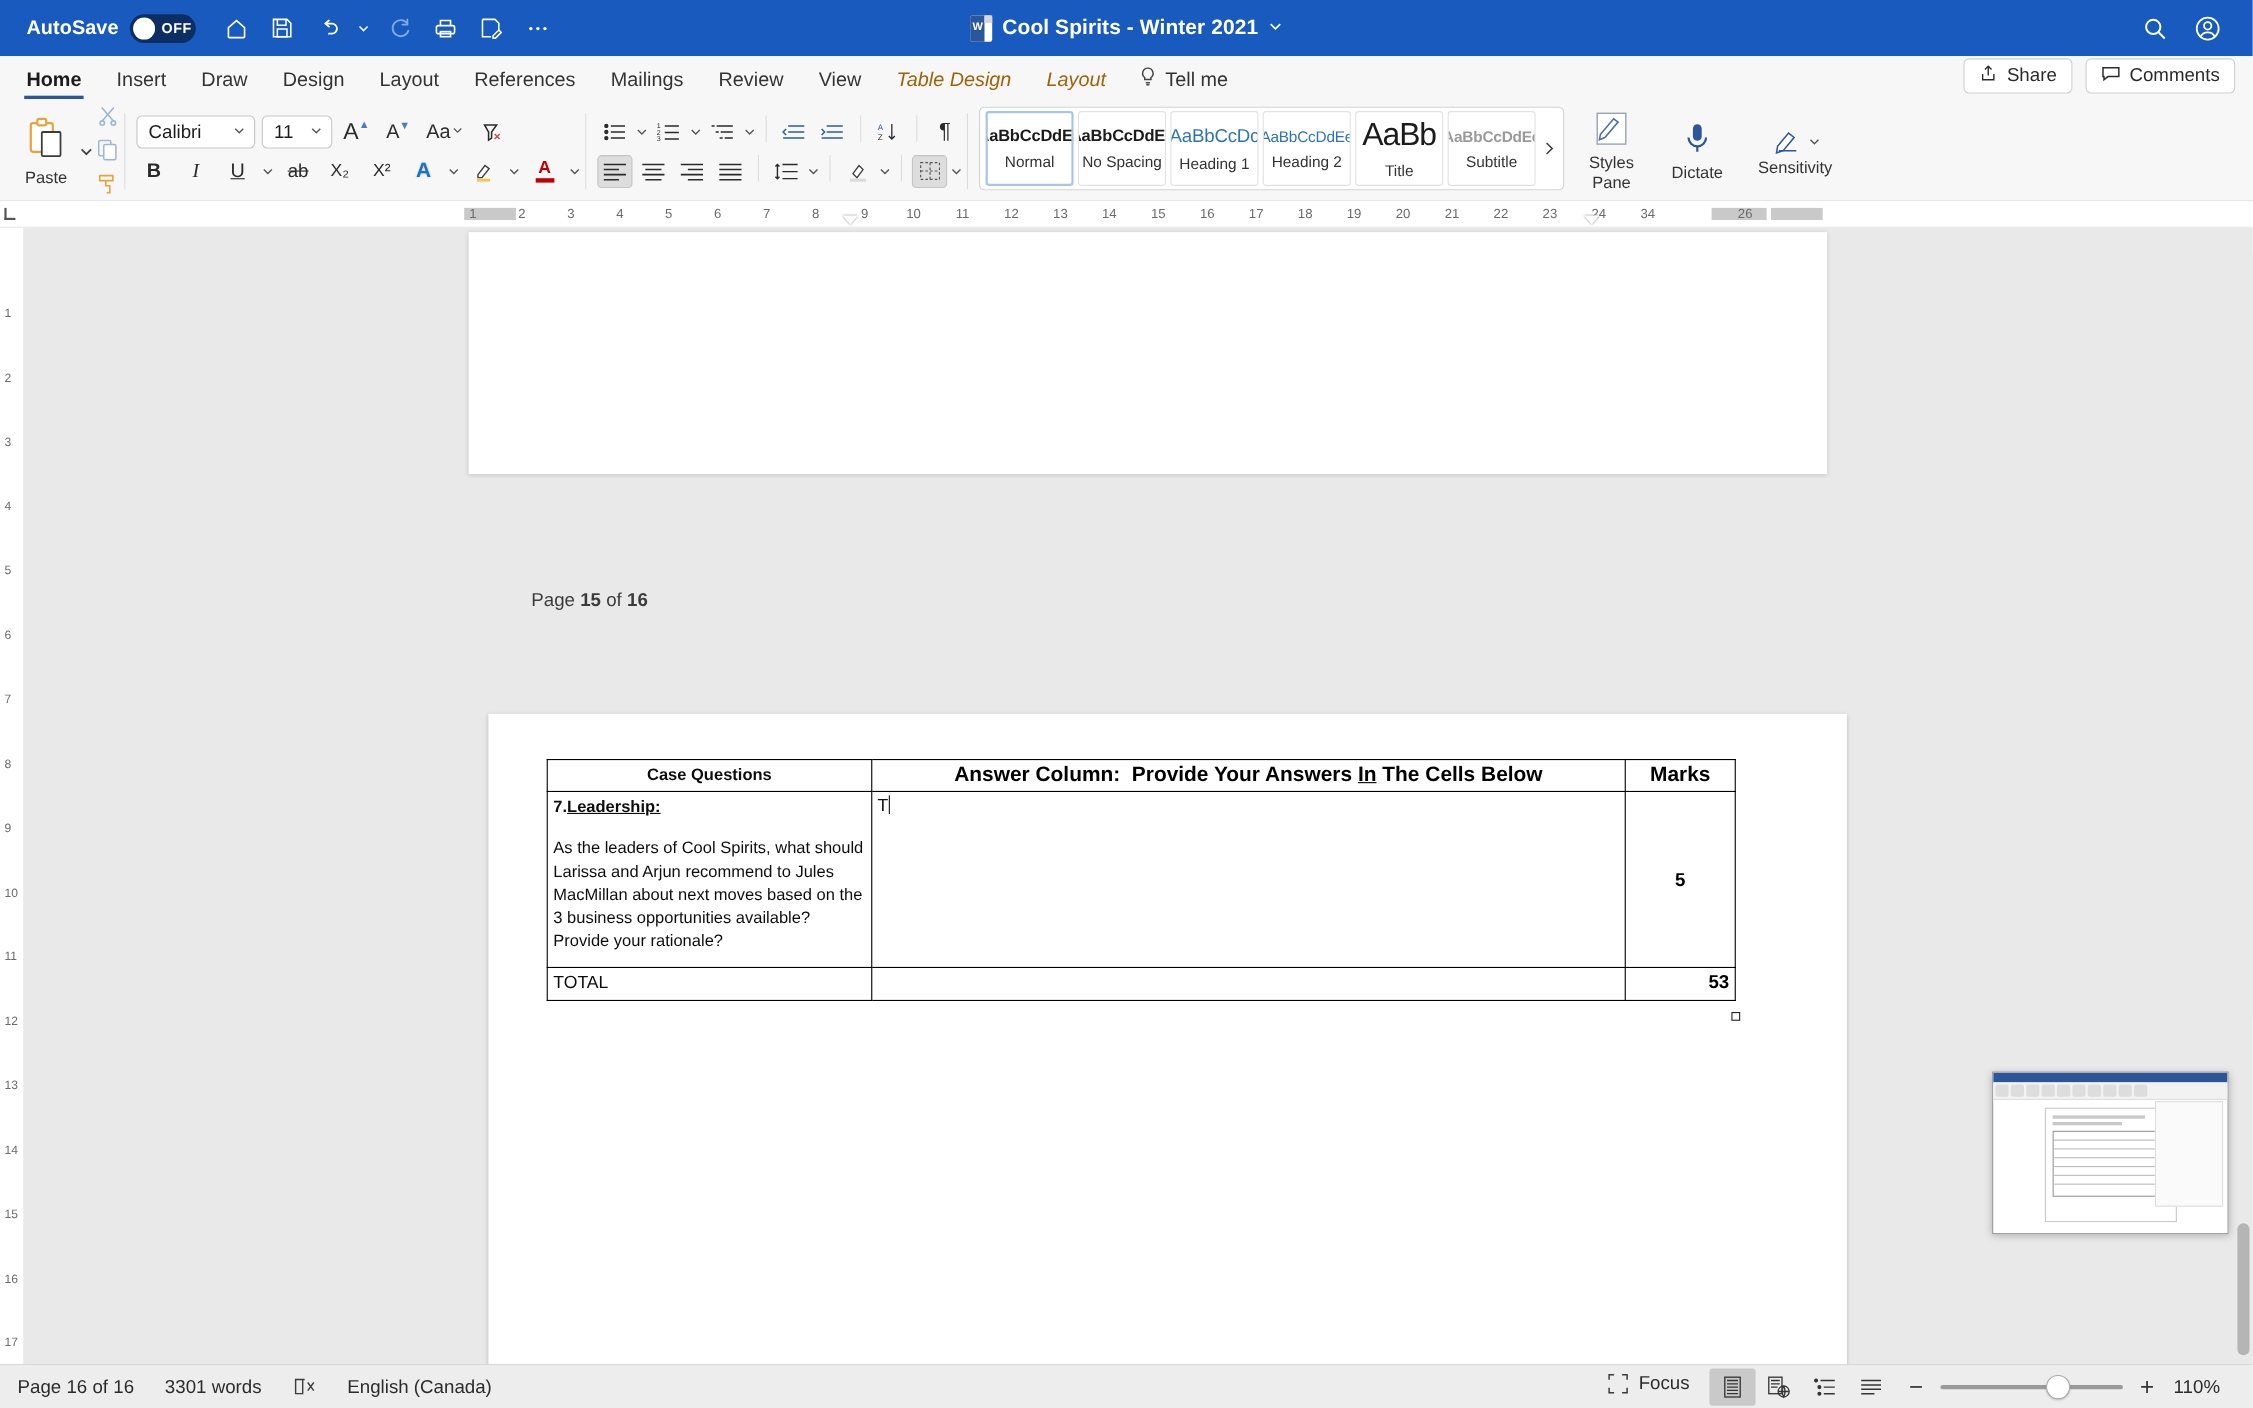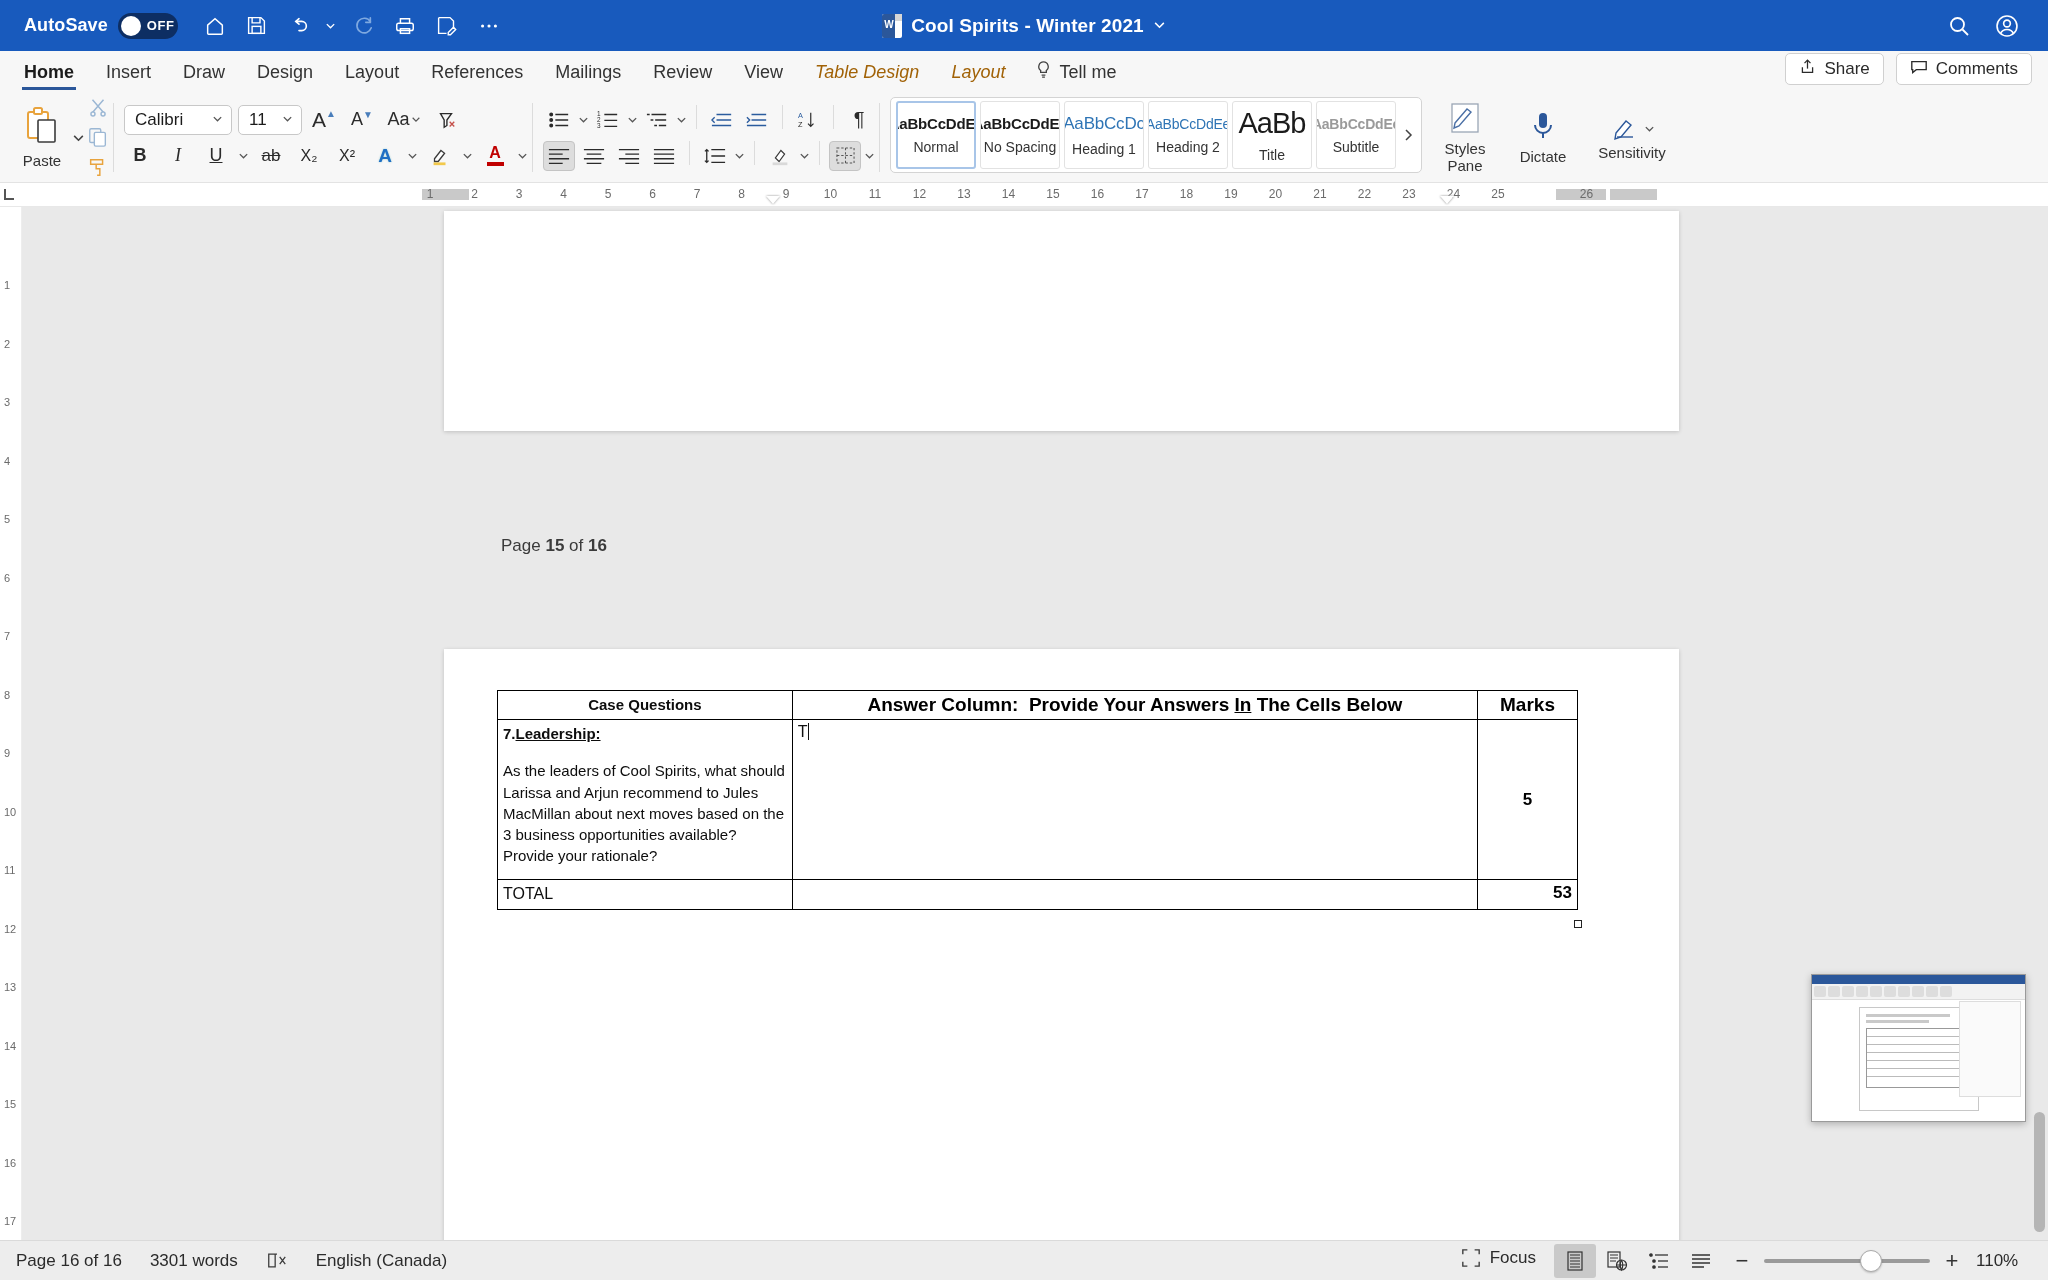--- a/index.html
+++ b/index.html
@@ -136,21 +136,21 @@
   .vruler {
     width: 22px; flex: 0 0 22px; background: #fff; position: relative; overflow: hidden;
     border-right: 1px solid #EDEDED;
   }
   .vnum { position: absolute; left: 4px; font-size: 11px; color: #6b6b6b; }
   .canvas { flex: 1 1 auto; position: relative; overflow: hidden; background: #E9E9E9; }
 
   .page {
     position: absolute; background: #fff; box-shadow: 0 1px 4px rgba(0,0,0,.18);
   }
-  .page-a { left: 422px; top: 4px; width: 1235px; height: 220px; }
+  .page-a { left: 404px; top: 4px; width: 1235px; height: 220px; }
   .page-b { left: 422px; top: 442px; width: 1235px; height: 802px; }
 
   .pg-label { position: absolute; left: 57px; top: 325px; font-size: 17px; color: #3b3b3b; }
   .pg-label b { font-weight: 700; }
 
   
   .doctable {
     position: absolute; left: 53px; top: 41px; width: 1081px;
     border-collapse: collapse; font-family: "Liberation Sans", sans-serif;
   }
@@ -703,21 +703,21 @@
         <div class="rul-num" style="left: 1053px;">15</div>
         <div class="rul-num" style="left: 1097.5px;">16</div>
         <div class="rul-num" style="left: 1142px;">17</div>
         <div class="rul-num" style="left: 1186.5px;">18</div>
         <div class="rul-num" style="left: 1231px;">19</div>
         <div class="rul-num" style="left: 1275.5px;">20</div>
         <div class="rul-num" style="left: 1320px;">21</div>
         <div class="rul-num" style="left: 1364.5px;">22</div>
         <div class="rul-num" style="left: 1409px;">23</div>
         <div class="rul-num" style="left: 1453.5px;">24</div>
-        <div class="rul-num" style="left: 1498px;">25</div>
+        <div class="rul-num" style="left: 1498px;">34</div>
         <div class="rul-num" style="left: 1542.5px; margin-left: 44px;">26</div>
         <div style="position: absolute; left: 766px; top: 13px; width: 0px; height: 0px; border-left: 7px solid transparent; border-right: 7px solid transparent; border-top: 8px solid rgb(255, 255, 255); filter: drop-shadow(rgb(136, 136, 136) 0px 0px 1px);"></div>
         <div style="position: absolute; left: 1440px; top: 13px; width: 0px; height: 0px; border-left: 7px solid transparent; border-right: 7px solid transparent; border-top: 8px solid rgb(255, 255, 255); filter: drop-shadow(rgb(136, 136, 136) 0px 0px 1px);"></div>
         <div style="position: absolute; left: 4px; top: 6px; width: 10px; height: 11px; border-left: 2px solid rgb(85, 85, 85); border-bottom: 2px solid rgb(85, 85, 85);"></div>
       </div>
   </div>
 
   <div class="workarea">
     <div class="vruler" id="vruler">
         <div class="vnum" style="top: 72px;">1</div>

